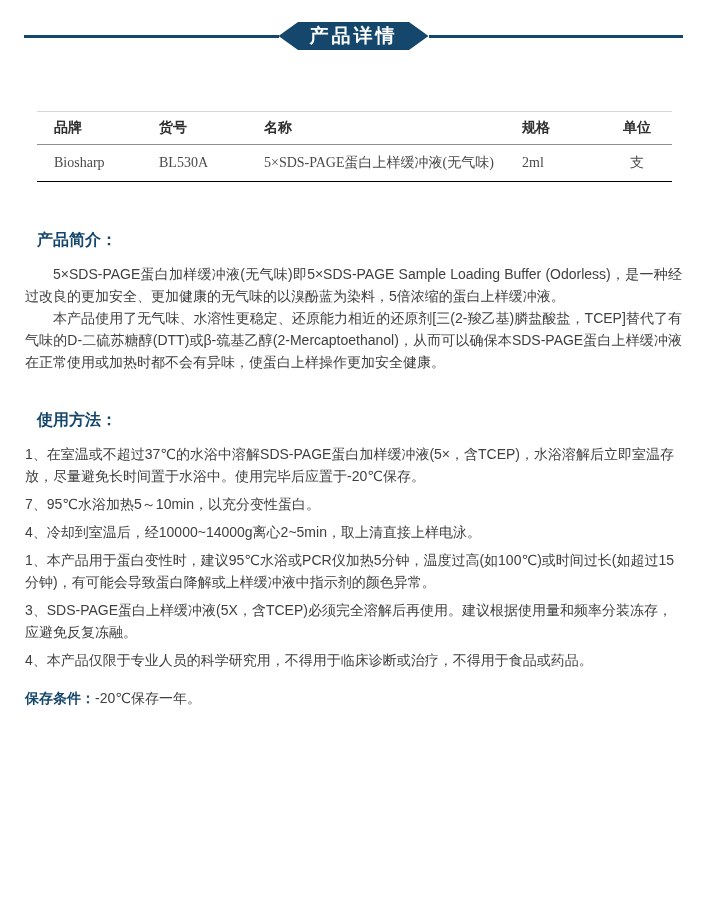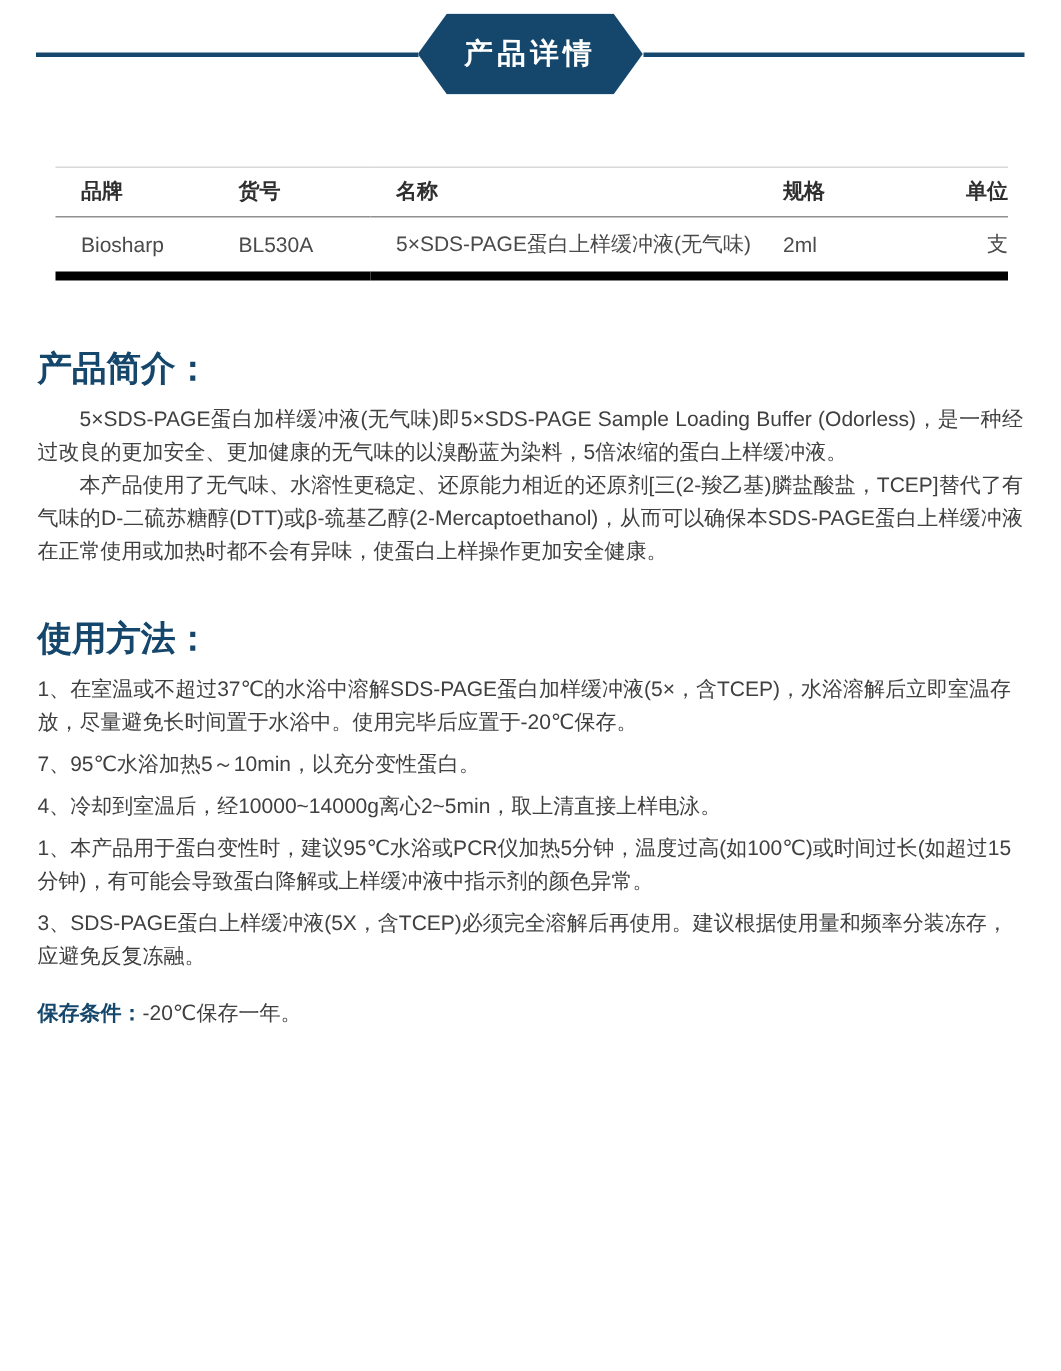--- a/index.html
+++ b/index.html
@@ -19,70 +19,70 @@
     padding: 17px 24px 0 24px;
     height: 55px;
   }
   .banner-line {
     flex: 1;
     height: 3px;
     background: #15466b;
   }
   .banner-badge {
     width: 150px;
-    height: 54px;
+    height: 28px;
     background: #15466b;
     clip-path: polygon(0 50%, 13% 0, 87% 0, 100% 50%, 87% 100%, 13% 100%);
     display: flex;
     align-items: center;
     justify-content: center;
     color: #ffffff;
     font-size: 19px;
     font-weight: bold;
     letter-spacing: 3px;
     flex: 0 0 auto;
   }
 
   
-  .ptable-wrap { margin: 56px 35px 0 37px; }
+  .ptable-wrap { margin: 56px 35px 0 37px; font-family: Liberation Serif, serif; }
   table.ptable {
     width: 100%;
     border-collapse: collapse;
     font-size: 14px;
   }
   .ptable th {
     border-top: 1px solid #d8d8d8;
     border-bottom: 1px solid #8f8f8f;
     font-weight: bold;
     color: #2f2f2f;
     text-align: left;
     padding: 7px 0 7px 17px;
     white-space: nowrap;
   }
   .ptable td {
-    border-bottom: 6px solid #000000;
+    border-bottom: 1px solid #000000;
     color: #4a4a4a;
     text-align: left;
     padding: 9px 0 9px 17px;
     white-space: nowrap;
   }
   .ptable .c-brand { width: 105px; }
   .ptable .c-cat   { width: 105px; }
   .ptable .c-name  { width: auto; }
   .ptable .c-spec  { width: 80px; padding-left: 0; }
-  .ptable .c-unit  { width: 70px; text-align: right; padding-left: 0; }
+  .ptable .c-unit  { width: 70px; text-align: center; padding-left: 0; }
 
   
   .content { padding: 0 25px; }
   .sec-heading {
     color: #15466b;
-    font-size: 23px;
+    font-size: 16px;
     font-weight: bold;
     line-height: 26px;
-    margin: 0;
+    margin: 12px;
   }
   .sec-heading.intro { margin-top: 45px; margin-bottom: 10px; }
   .sec-heading.usage { margin-top: 34px; margin-bottom: 10px; }
   .sec-heading.notes { margin-top: 26px; margin-bottom: 10px; }
 
   .para {
     font-size: 14px;
     line-height: 22px;
     margin: 0;
     color: #404040;
@@ -148,18 +148,19 @@
   <p class="para indent">5×SDS-PAGE蛋白加样缓冲液(无气味)即5×SDS-PAGE Sample Loading Buffer (Odorless)，是一种经过改良的更加安全、更加健康的无气味的以溴酚蓝为染料，5倍浓缩的蛋白上样缓冲液。</p>
   <p class="para indent">本产品使用了无气味、水溶性更稳定、还原能力相近的还原剂[三(2-羧乙基)膦盐酸盐，TCEP]替代了有气味的D-二硫苏糖醇(DTT)或β-巯基乙醇(2-Mercaptoethanol)，从而可以确保本SDS-PAGE蛋白上样缓冲液在正常使用或加热时都不会有异味，使蛋白上样操作更加安全健康。</p>
 
   <h2 class="sec-heading usage">使用方法：</h2>
   <p class="item">1、在室温或不超过37℃的水浴中溶解SDS-PAGE蛋白加样缓冲液(5×，含TCEP)，水浴溶解后立即室温存放，尽量避免长时间置于水浴中。使用完毕后应置于-20℃保存。</p>
   <p class="item">7、95℃水浴加热5～10min，以充分变性蛋白。</p>
   <p class="item">4、冷却到室温后，经10000~14000g离心2~5min，取上清直接上样电泳。</p>
 
   <p class="item">1、本产品用于蛋白变性时，建议95℃水浴或PCR仪加热5分钟，温度过高(如100℃)或时间过长(如超过15分钟)，有可能会导致蛋白降解或上样缓冲液中指示剂的颜色异常。</p>
   <p class="item">3、SDS-PAGE蛋白上样缓冲液(5X，含TCEP)必须完全溶解后再使用。建议根据使用量和频率分装冻存，应避免反复冻融。</p>
+  <p class="item">4、本产品仅限于专业人员的科学研究用，不得用于临床诊断或治疗，不得用于食品或药品。</p>
 
   <p class="storage-line">
     <span class="storage-label">保存条件：</span><span class="storage-value">-20℃保存一年。</span>
   </p>
 
 </div>
 
 </body></html>

